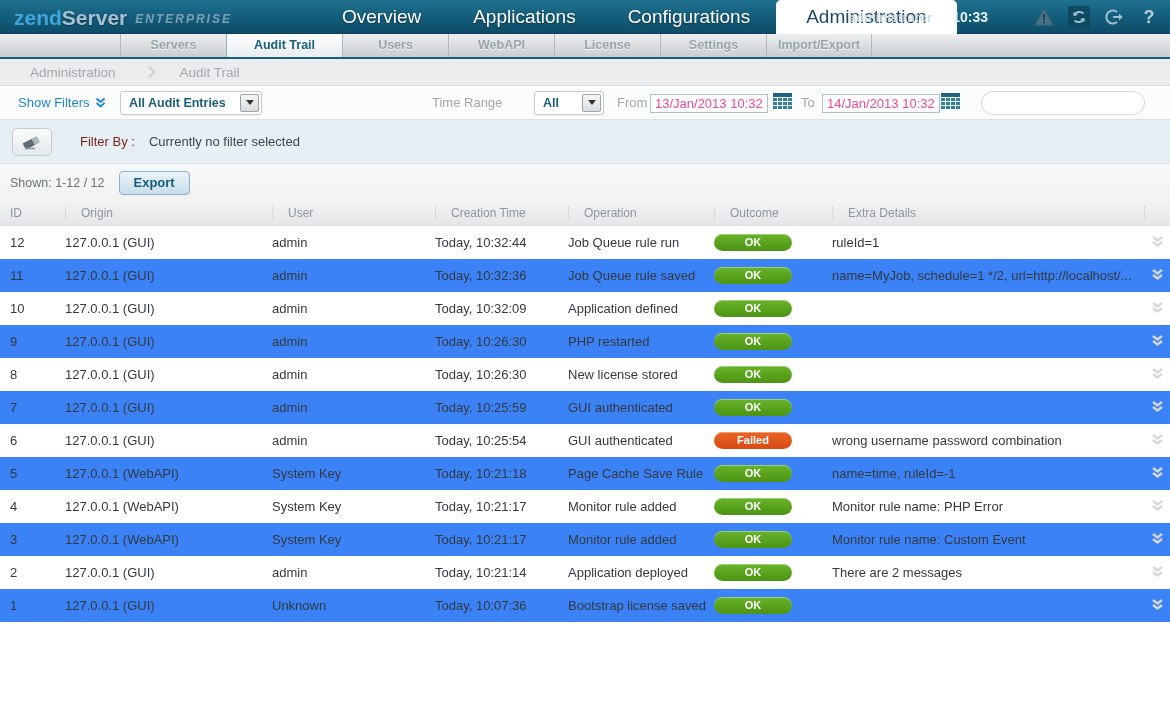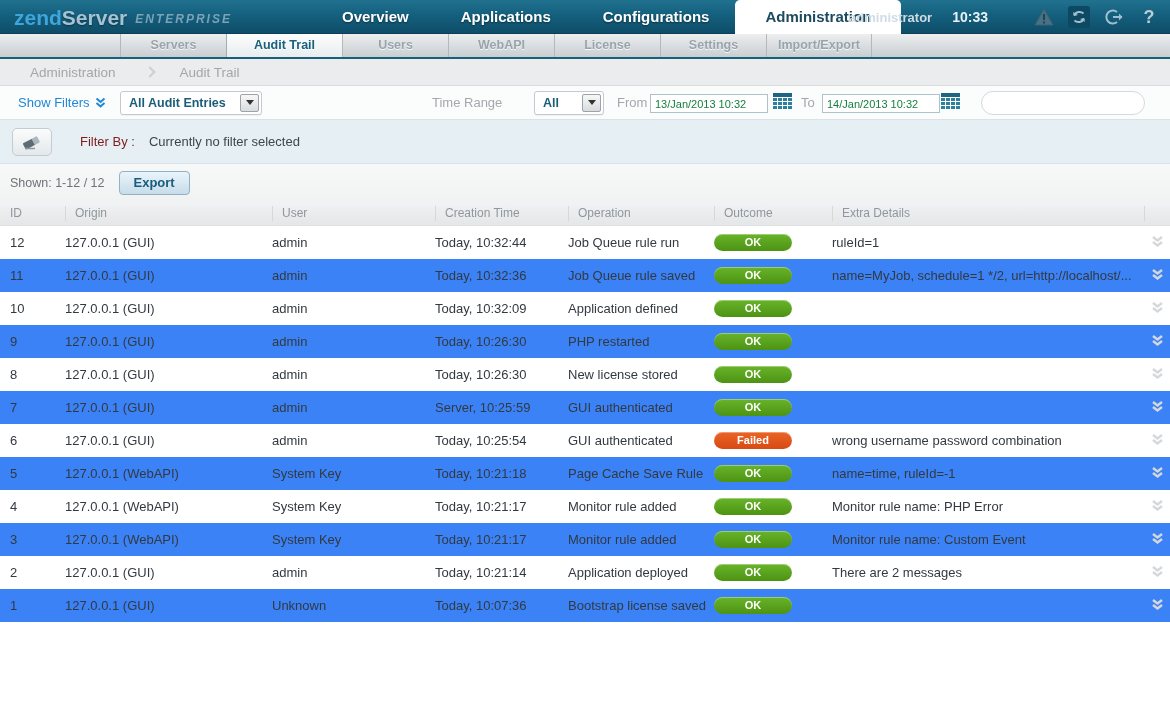--- a/index.html
+++ b/index.html
@@ -9,21 +9,21 @@
   
   .topbar { position:relative; height:34px;
     background:linear-gradient(180deg,#20718f 0%,#14607e 45%,#0e4d68 100%);
     border-bottom:1px solid #0a3f57; }
   .logo { position:absolute; left:14px; top:6px; font-weight:bold; letter-spacing:0; }
   .logo .z { color:#3ea6dd; font-size:21px; }
   .logo .s { color:#a7c3d3; font-size:21px; text-shadow:0 1px 2px rgba(0,0,0,.4); }
   .logo .e { color:#7ba2b6; font-size:12px; font-style:italic; font-weight:bold;
     letter-spacing:2px; margin-left:8px; vertical-align:2px; }
   .main-nav { position:absolute; left:316px; top:0; height:34px; display:flex; }
-  .nav-item { line-height:34px; padding:0 26px; color:#fff; font-size:15px; font-weight:bold;
+  .nav-item { line-height:34px; padding:0 26px; color:#fff; font-size:19px; font-weight:normal;
     text-shadow:0 1px 2px rgba(0,0,0,.45); cursor:pointer; white-space:nowrap; }
   .nav-item.active { background:#fff; color:#1c4a5e; text-shadow:none;
     border-radius:5px 5px 0 0; padding:0 30px; }
   .topbar-right { position:absolute; right:10px; top:0; height:34px; display:flex; align-items:center; }
   .tb-user { color:#cfdce3; font-size:13px; font-weight:bold; margin-right:20px; }
   .tb-time { color:#e8f1f6; font-size:14px; font-weight:bold; margin-right:32px; }
   .tb-icon { width:22px; height:22px; margin-left:13px; display:flex; align-items:center;
     justify-content:center; cursor:pointer; }
   .tb-icon.boxed { background:#0d4962; border-radius:3px; }
   .tb-help { color:#b9cdd7; font-size:18px; font-weight:bold; }
@@ -57,21 +57,21 @@
     background:linear-gradient(180deg,#f7f7f7,#d9dcde); display:flex; align-items:center; justify-content:center; }
   .sel .sel-arrow { width:0; height:0; border-left:4px solid transparent; border-right:4px solid transparent;
     border-top:5px solid #333; }
   .sel-audit { left:120px; width:142px; }
   .sel-range { left:534px; width:70px; }
   .flabel { position:absolute; font-size:13px; color:#a2a8ad; }
   .lbl-range { left:432px; }
   .lbl-from { left:617px; }
   .lbl-to { left:801px; }
   .dateinput { position:absolute; top:8px; width:118px; height:19px; border:1px solid #aec2cc;
-    font-size:11px; color:#15803d; padding:0 4px; font-family:inherit; }
+    font-size:13px; color:#ec4899; padding:0 4px; font-family:inherit; }
   .in-from { left:650px; }
   .in-to { left:822px; }
   .cal { position:absolute; top:7px; width:19px; height:17px; cursor:pointer; }
   .cal-from { left:773px; }
   .cal-to { left:941px; }
   .searchbox { position:absolute; left:981px; top:5px; width:164px; height:24px;
     border:1px solid #d4d9dc; border-radius:13px; background:#fff; display:flex; align-items:center; }
   .searchbox input { flex:1; border:none; outline:none; background:transparent; height:20px;
     padding:0 4px 0 12px; font-size:12px; font-family:inherit; }
   .searchbox .mag { margin-right:8px; }
@@ -89,21 +89,21 @@
   .toolbar { height:37px; background:linear-gradient(180deg,#f7f8f8,#f1f2f2);
     display:flex; align-items:center; }
   .shown { margin-left:10px; font-size:12.5px; color:#6d7479; }
   .export-btn { margin-left:14px; height:24px; padding:0 14px; border:1px solid #8fb2c6; border-radius:4px;
     background:linear-gradient(180deg,#eaf4fa,#c7dcea); font-size:13px; font-weight:bold; color:#185d7c;
     cursor:pointer; font-family:inherit; }
 
   
   .thead { height:25px; background:linear-gradient(180deg,#f2f3f4,#e4e6e8);
     border-bottom:1px solid #dfe1e3; display:flex; align-items:center; padding-left:10px; }
-  .hcell { font-size:12px; color:#8f979e; border-left:1px solid #d6d9db; padding-left:9px;
+  .hcell { font-size:12px; color:#8f979e; border-left:1px solid #d6d9db; padding-left:15px;
     height:15px; line-height:15px; cursor:pointer; white-space:nowrap; overflow:hidden; }
   .hcell:first-child { border-left:none; padding-left:0; }
   .tbody { }
   .trow { height:33px; display:flex; align-items:center; padding-left:10px; background:#fff; }
   .trow.alt { background:#3b82f6; }
   .cell { font-size:13px; color:#333940; white-space:nowrap; overflow:hidden; padding-right:6px; }
   .c-id { width:55px; } .c-origin { width:207px; } .c-user { width:163px; }
   .c-time { width:133px; } .c-op { width:146px; } .c-outcome { width:118px; }
   .c-details { flex:1; } .c-expand { width:26px; padding-right:0; cursor:pointer; text-align:center; }
   .badge { display:inline-block; width:78px; height:17px; line-height:17px; border-radius:9px;
@@ -330,21 +330,21 @@
       <div class="cell c-details"></div>
       <div class="cell c-expand"><svg width="13" height="13" viewBox="0 0 13 13" fill="none" stroke="#d5d8da" stroke-width="2.4">
           <path d="M2 2 L6.5 5.5 L11 2"></path>
           <path d="M2 7 L6.5 10.5 L11 7"></path>
         </svg></div>
     </div>
     <div class="trow alt">
       <div class="cell c-id">7</div>
       <div class="cell c-origin">127.0.0.1 (GUI)</div>
       <div class="cell c-user">admin</div>
-      <div class="cell c-time">Server, 10:25:59</div>
+      <div class="cell c-time">Today, 10:25:59</div>
       <div class="cell c-op">GUI authenticated</div>
       <div class="cell c-outcome"><span class="badge" style="background: linear-gradient(rgb(105, 180, 42), rgb(76, 147, 19));">OK</span></div>
       <div class="cell c-details"></div>
       <div class="cell c-expand"><svg width="13" height="13" viewBox="0 0 13 13" fill="none" stroke="#d5d8da" stroke-width="2.4">
           <path d="M2 2 L6.5 5.5 L11 2"></path>
           <path d="M2 7 L6.5 10.5 L11 7"></path>
         </svg></div>
     </div>
     <div class="trow">
       <div class="cell c-id">6</div>

